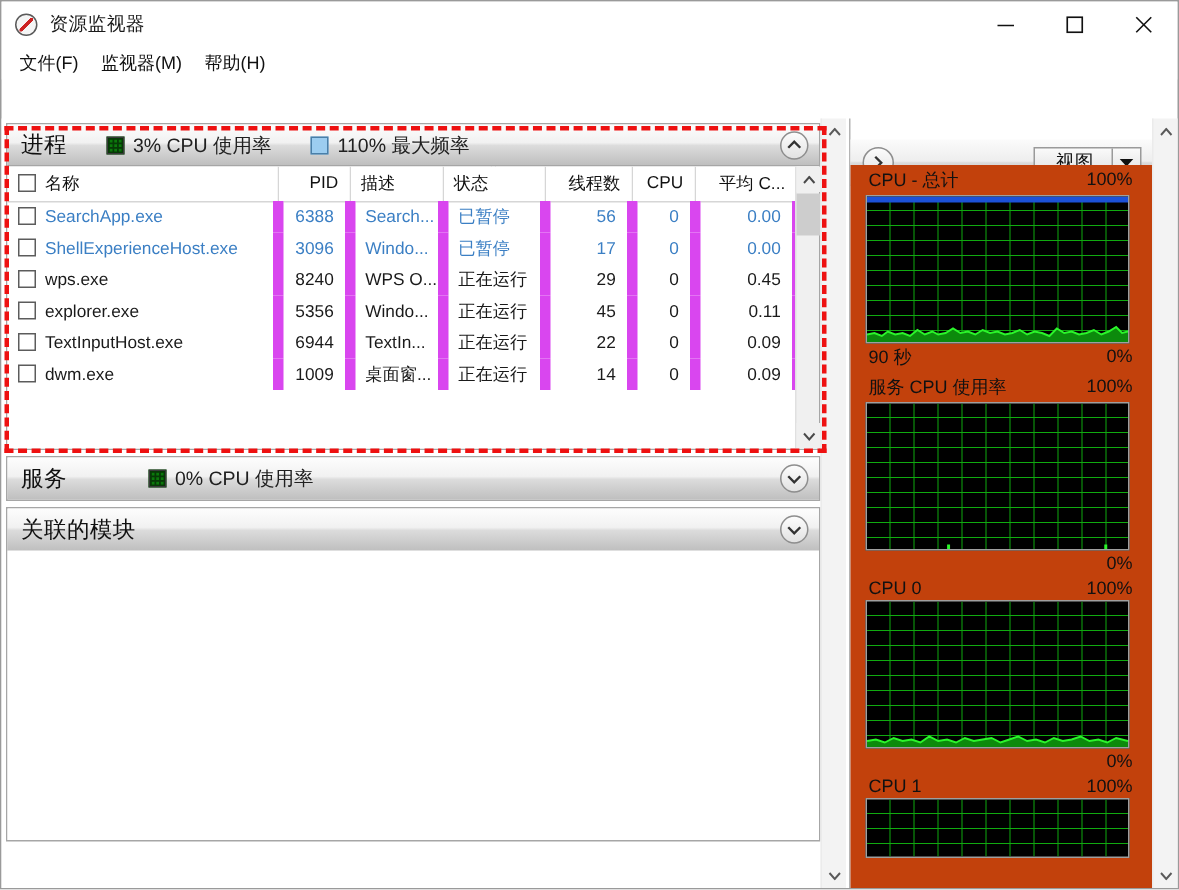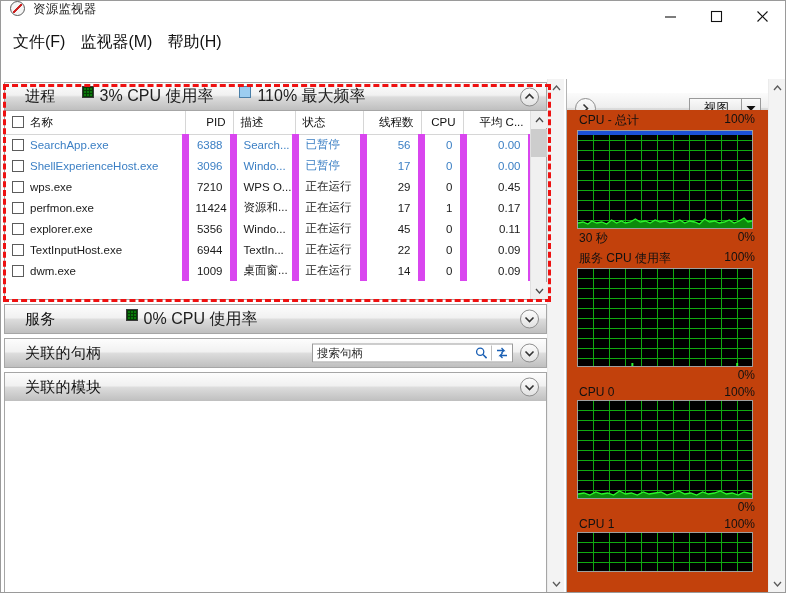--- a/index.html
+++ b/index.html
@@ -15,21 +15,21 @@
     width: 786px; height: 593px;
     background: #ffffff;
     border: 1px solid #9a9a9a;
     overflow: hidden;
   }
 
   
   .titlebar {
     position: absolute; left: 0; top: 0; width: 784px; height: 31px;
     background: #ffffff;
-    display: flex; align-items: flex-start;
+    display: flex; align-items: center;
   }
   .app-icon {
     margin-left: 9px; width: 16px; height: 16px;
     position: relative;
   }
   .app-icon .ring {
     position: absolute; left: 0; top: 0;
     width: 15px; height: 15px; border-radius: 50%;
     border: 1.6px solid #5a5a5a;
     background: #f5f5f5;
@@ -56,21 +56,21 @@
   .win-btn svg { display: block; }
 
   
   .menubar {
     position: absolute; left: 0; top: 31px; width: 784px; height: 21px;
     background: #ffffff;
     display: flex; align-items: center;
     padding-left: 5px;
   }
   .menu-item {
-    font-size: 16px; color: #111;
+    font-size: 12px; color: #111;
     padding: 2px 8px 2px 7px;
     white-space: nowrap;
   }
 
   
   .tabstrip {
     position: absolute; left: 0; top: 52px; width: 784px; height: 26px;
     background: #ffffff;
   }
   .tabs {
@@ -133,27 +133,27 @@
     border: 1px solid #a6a6a6;
   }
   .sec-head {
     position: relative;
     height: 28px;
     background: linear-gradient(to bottom, #fdfdfd 0%, #f1f1f1 45%, #dcdcdc 52%, #bfbfbf 100%);
     border-bottom: 1px solid #a6a6a6;
     display: flex; align-items: center;
   }
   .sec-title {
-    margin-left: 20px;
+    margin-left: 9px;
     font-size: 15px; color: #111;
     letter-spacing: .3px;
   }
   .legend {
-    display: flex; 
-    font-size: 16px; color: #202020;
+    display: flex; align-items: center;
+    font-size: 13px; color: #202020;
     margin-left: 26px;
   }
   .legend.two { }
   .sw {
     width: 12px; height: 12px;
     margin-right: 6px;
     border: 1px solid #3a3a3a;
   }
   .sw.green {
     background-color: #0b7a0b;
@@ -250,21 +250,21 @@
   .vscroll .arrow.up { top: 0; }
   .vscroll .arrow.down { bottom: 0; }
   .vscroll .thumb {
     position: absolute; left: 0; top: 18px;
     width: 16px; height: 28px;
     background: #cdcdcd;
   }
 
   
   .sec.collapsed { margin-top: 4px; }
-  .sec.collapsed .sec-head { border-bottom: none; gap: 16px; }
+  .sec.collapsed .sec-head { border-bottom: none; }
 
   .searchbox {
     position: absolute; right: 33px; top: 50%;
     transform: translateY(-50%);
     width: 201px; height: 19px;
     background: #ffffff;
     border: 1px solid #9b9b9b;
     display: flex; align-items: center;
   }
   .searchbox .ph {
@@ -479,35 +479,26 @@
                     <td class="lft"><span class="cbx"></span><span>ShellExperienceHost.exe</span></td>
                     <td>3096</td>
                     <td class="lft">Windo...</td>
                     <td class="lft">已暂停</td>
                     <td>17</td>
                     <td>0</td>
                     <td>0.00</td>
                   </tr>
                   <tr>
                     <td class="lft"><span class="cbx"></span><span>wps.exe</span></td>
-                    <td>7210</td>
+                    <td>8240</td>
                     <td class="lft">WPS O...</td>
                     <td class="lft">正在运行</td>
                     <td>29</td>
                     <td>0</td>
                     <td>0.45</td>
-                  </tr>
-                  <tr>
-                    <td class="lft"><span class="cbx"></span><span>perfmon.exe</span></td>
-                    <td>11424</td>
-                    <td class="lft">资源和...</td>
-                    <td class="lft">正在运行</td>
-                    <td>17</td>
-                    <td>1</td>
-                    <td>0.17</td>
                   </tr>
                   <tr>
                     <td class="lft"><span class="cbx"></span><span>explorer.exe</span></td>
                     <td>5356</td>
                     <td class="lft">Windo...</td>
                     <td class="lft">正在运行</td>
                     <td>45</td>
                     <td>0</td>
                     <td>0.11</td>
                   </tr>
@@ -556,46 +547,20 @@
             <span>0% CPU 使用率</span>
           </div>
           <div class="chev">
             <svg width="11" height="8" viewBox="0 0 11 8">
                 <polyline points="1.5,2 5.5,6 9.5,2" fill="none" stroke="#333" stroke-width="1.6"></polyline>
               </svg>
           </div>
         </div>
       </div>
 
-      <div class="sec collapsed">
-        <div class="sec-head">
-          <div class="sec-title">关联的句柄</div>
-          <div class="searchbox">
-            <div class="ph">搜索句柄</div>
-            <div class="ico">
-              <svg width="13" height="13" viewBox="0 0 13 13">
-                  <circle cx="5.2" cy="5.2" r="3.6" fill="none" stroke="#1a5fb4" stroke-width="1.3"></circle>
-                  <line x1="8" y1="8" x2="11.6" y2="11.6" stroke="#1a5fb4" stroke-width="1.5"></line>
-                </svg>
-            </div>
-            <div class="sep"></div>
-            <div class="ico">
-              <svg width="14" height="13" viewBox="0 0 14 13">
-                <path d="M2 4 H9 L6.5 1.5 M9 4 L6.5 6.5" fill="none" stroke="#1a5fb4" stroke-width="1.3"></path>
-                <path d="M12 9 H5 L7.5 6.5 M5 9 L7.5 11.5" fill="none" stroke="#1a5fb4" stroke-width="1.3"></path>
-              </svg>
-            </div>
-          </div>
-          <div class="chev">
-            <svg width="11" height="8" viewBox="0 0 11 8">
-                <polyline points="1.5,2 5.5,6 9.5,2" fill="none" stroke="#333" stroke-width="1.6"></polyline>
-              </svg>
-          </div>
-        </div>
-      </div>
 
       <div class="sec collapsed">
         <div class="sec-head">
           <div class="sec-title">关联的模块</div>
           <div class="chev">
             <svg width="11" height="8" viewBox="0 0 11 8">
                 <polyline points="1.5,2 5.5,6 9.5,2" fill="none" stroke="#333" stroke-width="1.6"></polyline>
               </svg>
           </div>
         </div>
@@ -643,21 +608,21 @@
           </div>
           <div class="gcanvas">
             <div class="grid"></div>
             <div class="topline"></div>
             <svg class="trace" viewBox="0 0 176 18" preserveAspectRatio="none">
               <polyline fill="#0c8a0c" stroke="none" points="0,18 0,13 5,12 10,14 14,11 19,13 24,12 29,14 34,10 39,13 44,11 48,13 53,12 58,9 63,12 68,11 73,13 78,10 83,12 88,11 93,13 98,12 103,10 108,13 113,11 118,12 123,14 128,9 133,12 138,11 143,13 148,12 153,10 158,13 163,11 168,8 172,12 176,11 176,18"></polyline>
               <polyline fill="none" stroke="#2bf52b" stroke-width="1.3" points="0,13 5,12 10,14 14,11 19,13 24,12 29,14 34,10 39,13 44,11 48,13 53,12 58,9 63,12 68,11 73,13 78,10 83,12 88,11 93,13 98,12 103,10 108,13 113,11 118,12 123,14 128,9 133,12 138,11 143,13 148,12 153,10 158,13 163,11 168,8 172,12 176,11"></polyline>
             </svg>
           </div>
           <div class="glabels bottom">
-            <span>30 秒</span>
+            <span>90 秒</span>
             <span>0%</span>
           </div>
         </div>
 
         <div class="gblock">
           <div class="glabels">
             <span>服务 CPU 使用率</span>
             <span>100%</span>
           </div>
           <div class="gcanvas">

